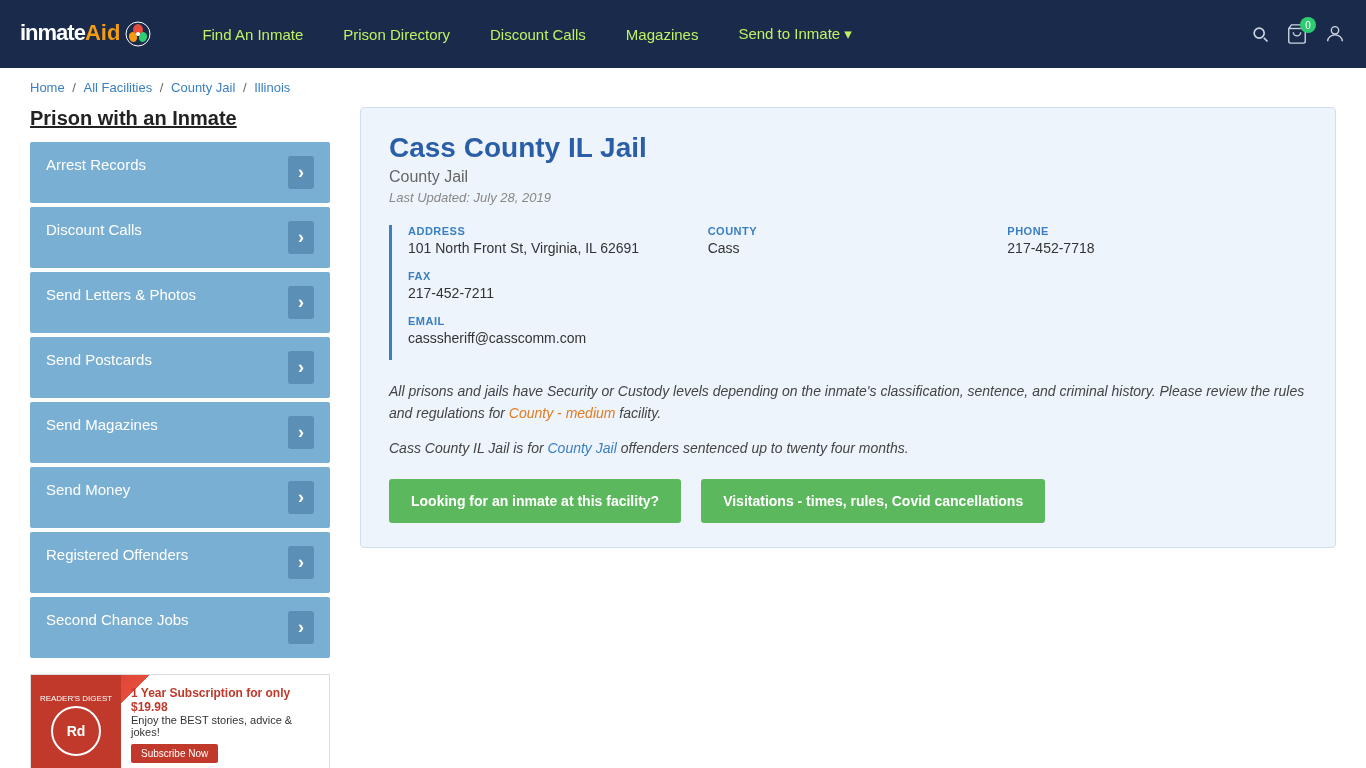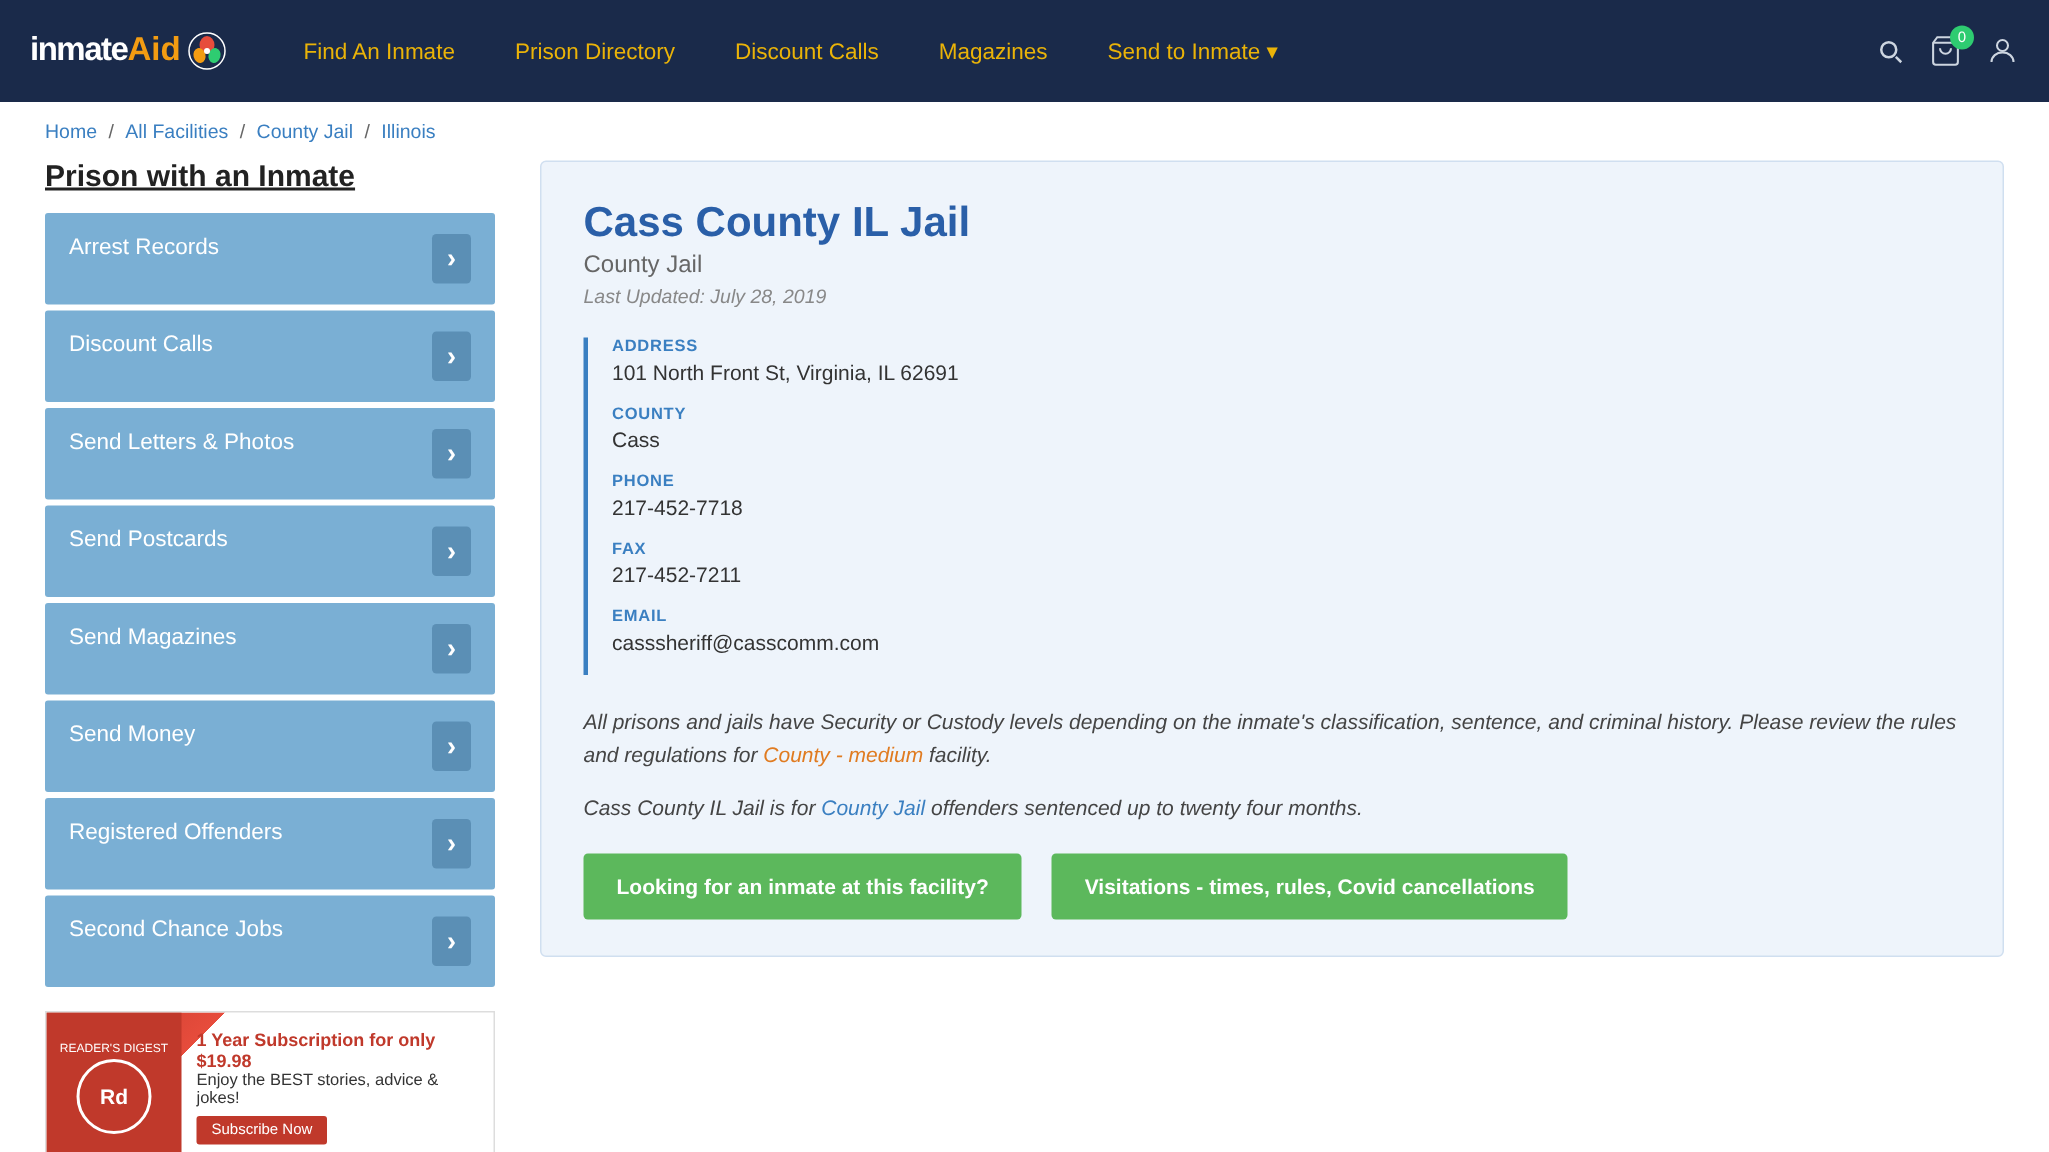--- a/index.html
+++ b/index.html
@@ -25,21 +25,21 @@
       font-weight: bold;
       letter-spacing: -1px;
     }
     .nav-links {
       display: flex;
       flex: 1;
       align-items: center;
       gap: 0;
     }
     .nav-link {
-      color: #eab308;
+      color: #bef264;
       text-decoration: none;
       padding: 24px 20px;
       font-size: 15px;
       cursor: pointer;
       white-space: nowrap;
     }
     .nav-link.send-to {
       display: flex;
       align-items: center;
       gap: 4px;
@@ -211,21 +211,21 @@
       margin-bottom: 4px;
     }
     .jail-updated {
       font-style: italic;
       color: #888;
       font-size: 13px;
       margin-bottom: 20px;
     }
     .info-grid {
       display: grid;
-      grid-template-columns: 1fr;
+      grid-template-columns: 1fr 1fr 1fr;
       gap: 0;
       border-left: 3px solid #3a7fc1;
       padding-left: 16px;
       margin-bottom: 20px;
     }
     .info-cell { margin-bottom: 14px; }
     .info-label {
       font-size: 11px;
       font-weight: bold;
       color: #3a7fc1;

